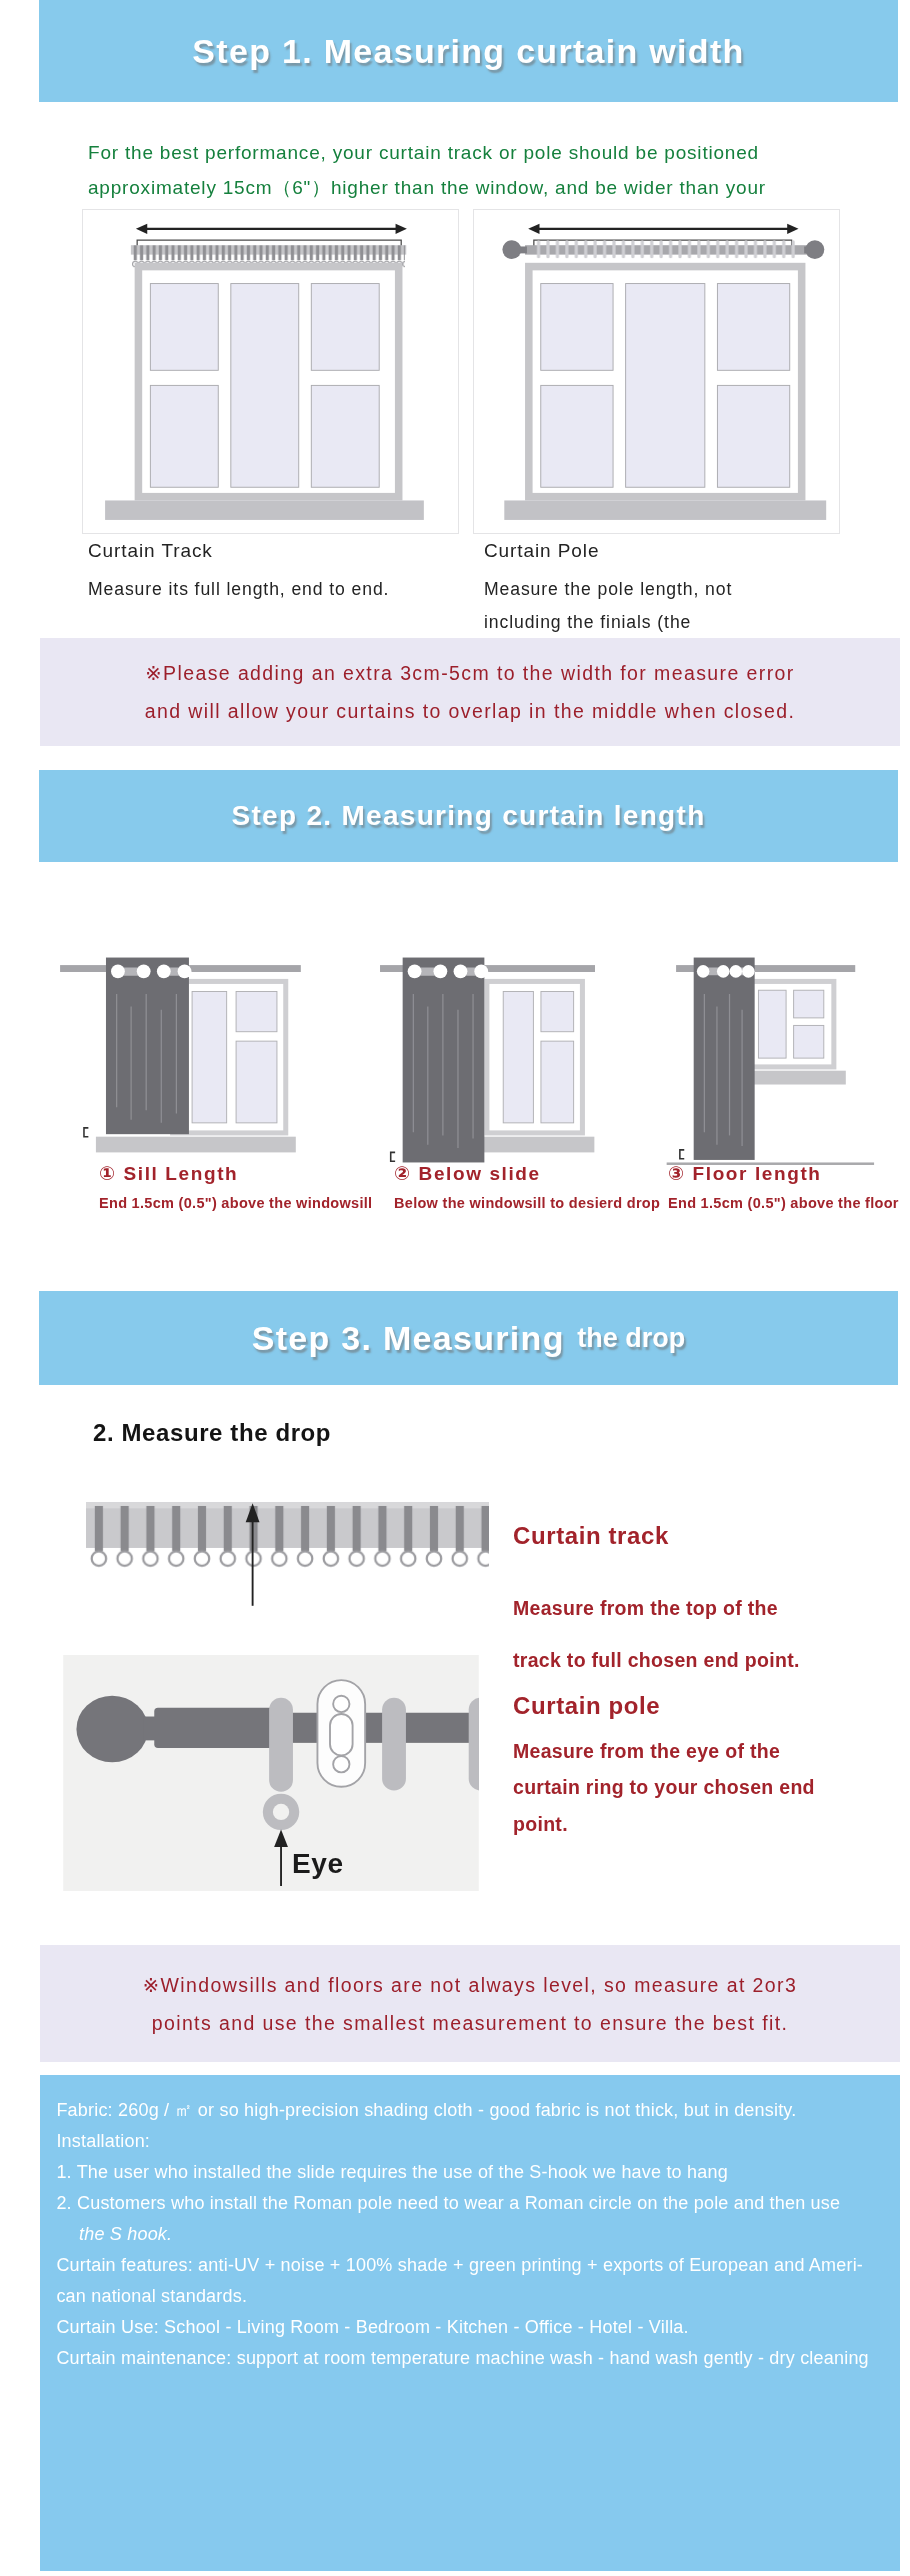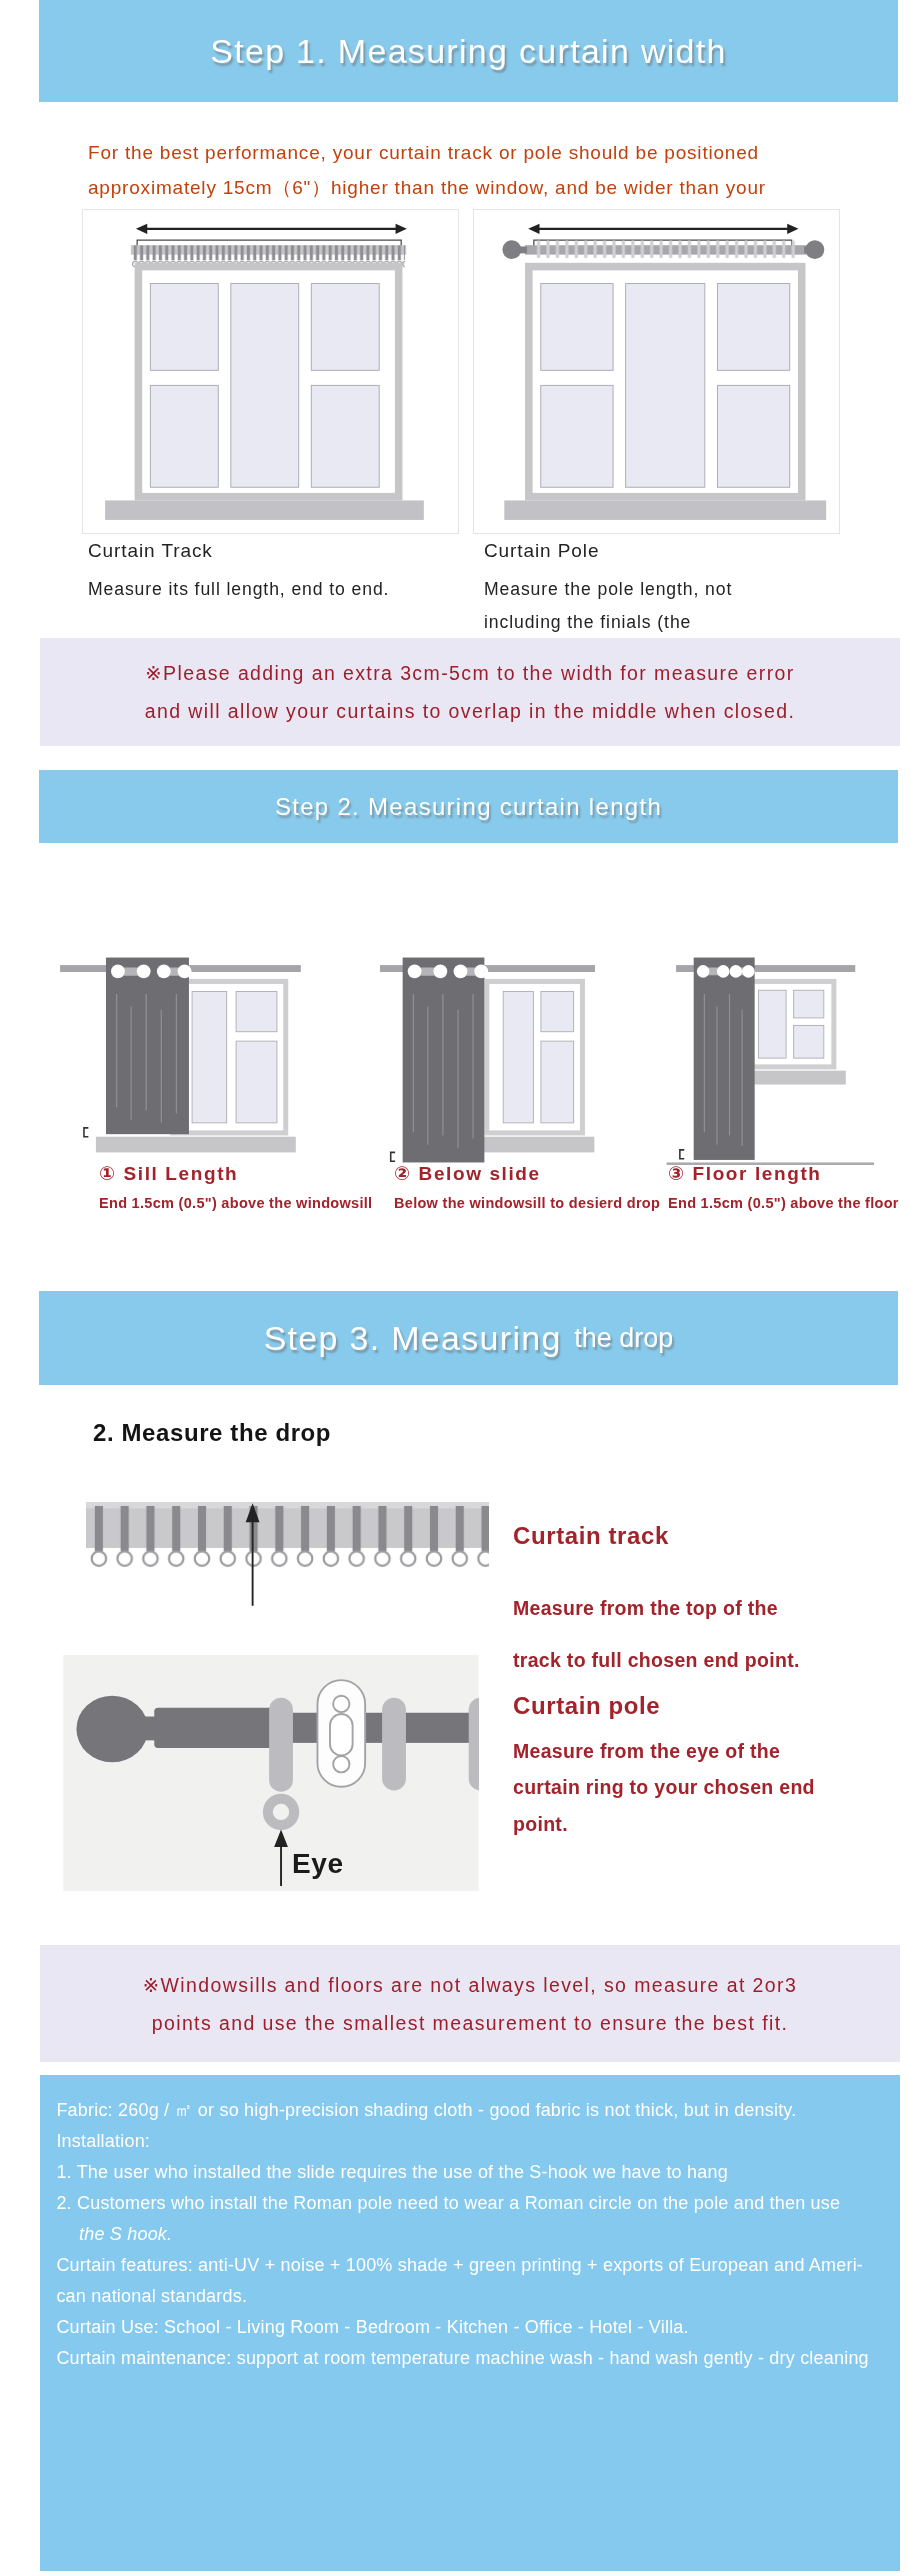--- a/index.html
+++ b/index.html
@@ -2,30 +2,30 @@
 <html style="--banner_blue: #87CAEC; --info_blue: #86C9EE; --note_bg: #E9E7F3; --note_red: #9C1F2B; --caption_red: #A2232B;font-size:10px"><head>
 <meta charset="utf-8">
 <style>
   html,body{margin:0;padding:0;background:#fff;}
   .page{position:relative;width:910px;height:2576px;background:#ffffff;overflow:hidden;
         font-family:"Liberation Sans","DejaVu Sans",sans-serif;}
   .abs{position:absolute;}
 
   
   .banner{position:absolute;left:39px;width:859px;background:var(--banner_blue);
-          color:#fff;font-weight:normal;display:flex;align-items:center;justify-content:center;
+          color:#fff;font-weight:bold;display:flex;align-items:center;justify-content:center;
           letter-spacing:1.3px;text-shadow:1.9px 2.5px 1.9px rgba(110,110,110,.55);}
   #banner1{top:0;height:102px;font-size:34px;}
-  #banner2{top:770px;height:73px;font-size:24px;}
+  #banner2{top:770px;height:92px;font-size:28px;}
   #banner3{top:1291px;height:94px;font-size:34px;}
   #banner3 .sub{font-size:27px;margin-left:12.6px;letter-spacing:0px;}
 
   
   .intro{position:absolute;left:88px;top:135px;font-size:19px;line-height:35px;
-         letter-spacing:0.8px;color:#c2410c;}
+         letter-spacing:0.8px;color:#15803d;}
   .panel{position:absolute;border:1.3px solid #e4e4e6;background:#fff;}
   #panel-track{left:82px;top:209px;width:375px;height:323px;}
   #panel-pole{left:473px;top:209px;width:365px;height:323px;}
   .caption{position:absolute;color:#232323;}
   .cap-title{font-size:19px;letter-spacing:0.9px;margin-bottom:11.3px;}
   .cap-text{font-size:17.6px;letter-spacing:0.9px;line-height:33px;}
   #track-caption{left:88px;top:540px;}
   #pole-caption{left:484px;top:540px;}
 
   

